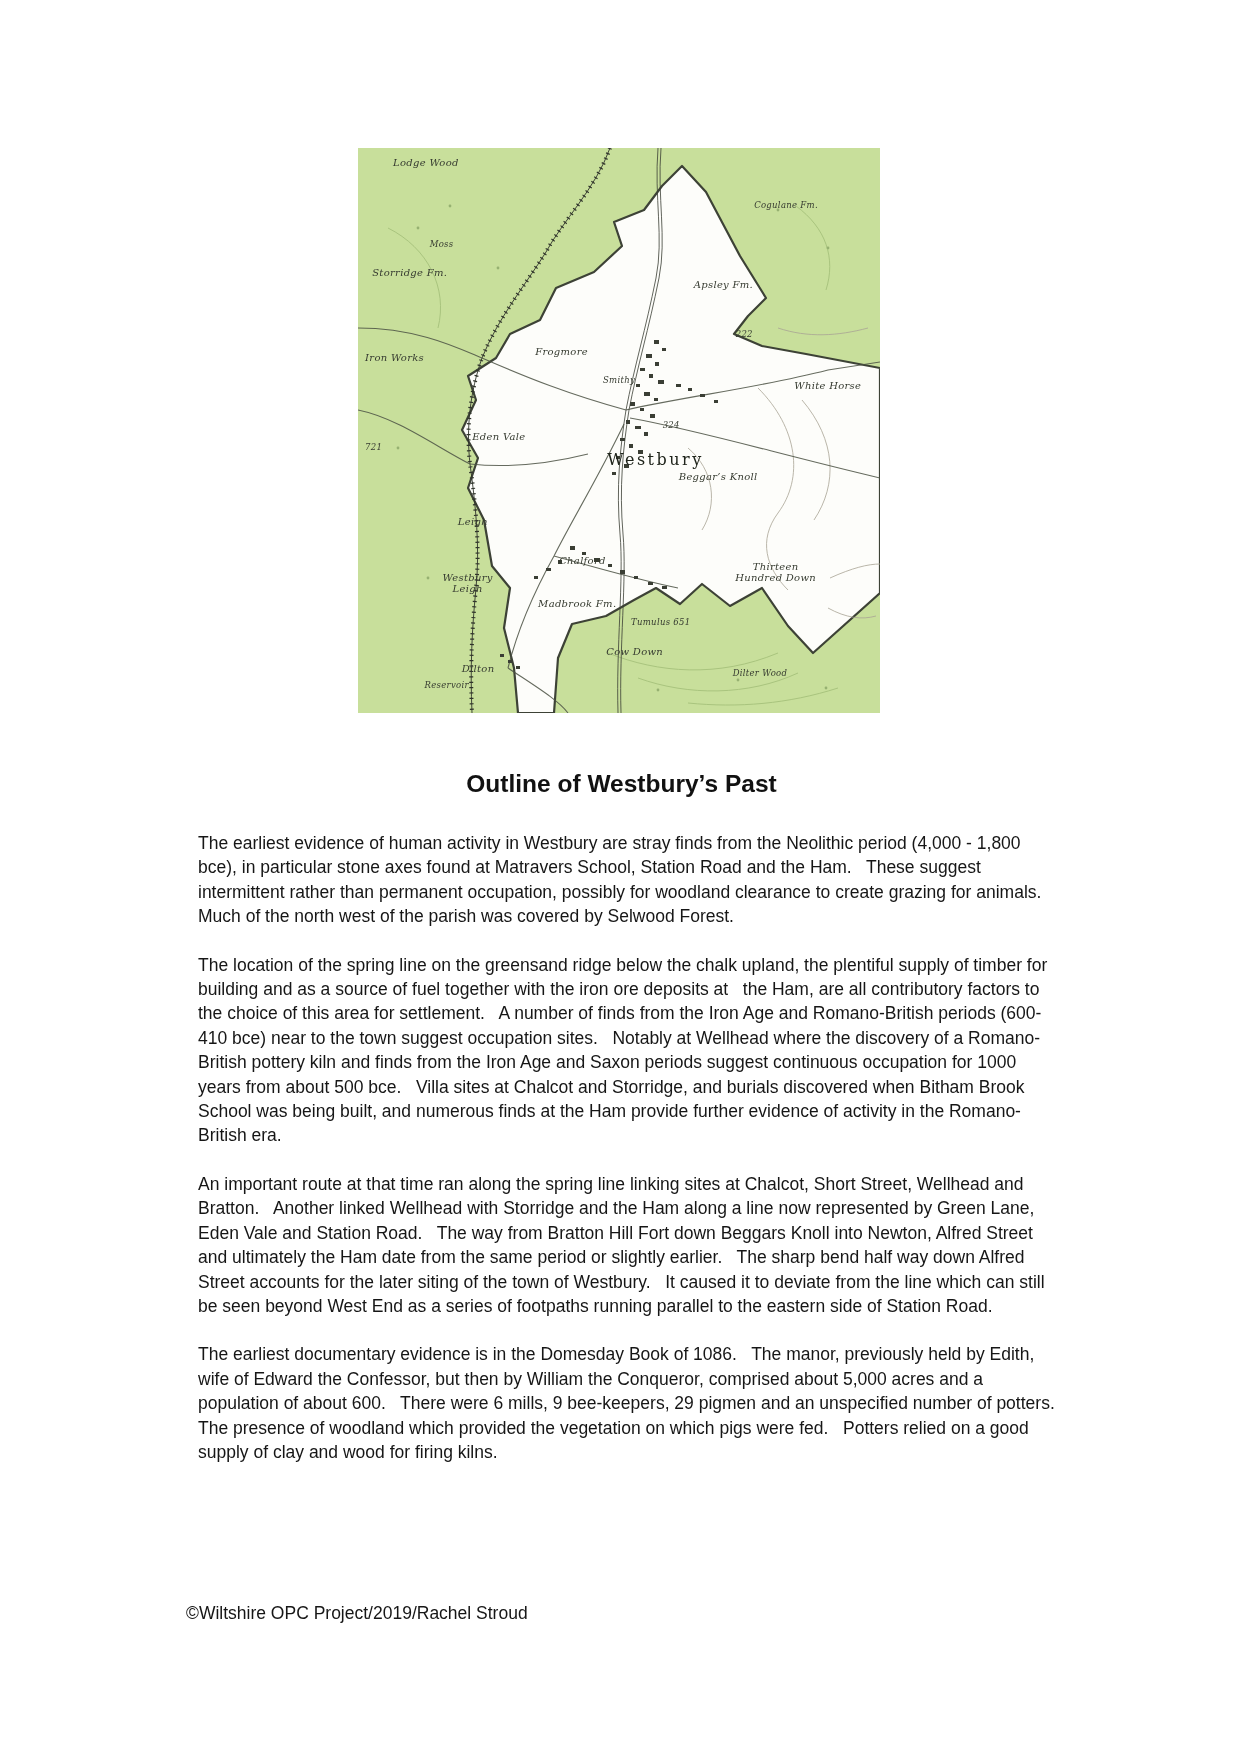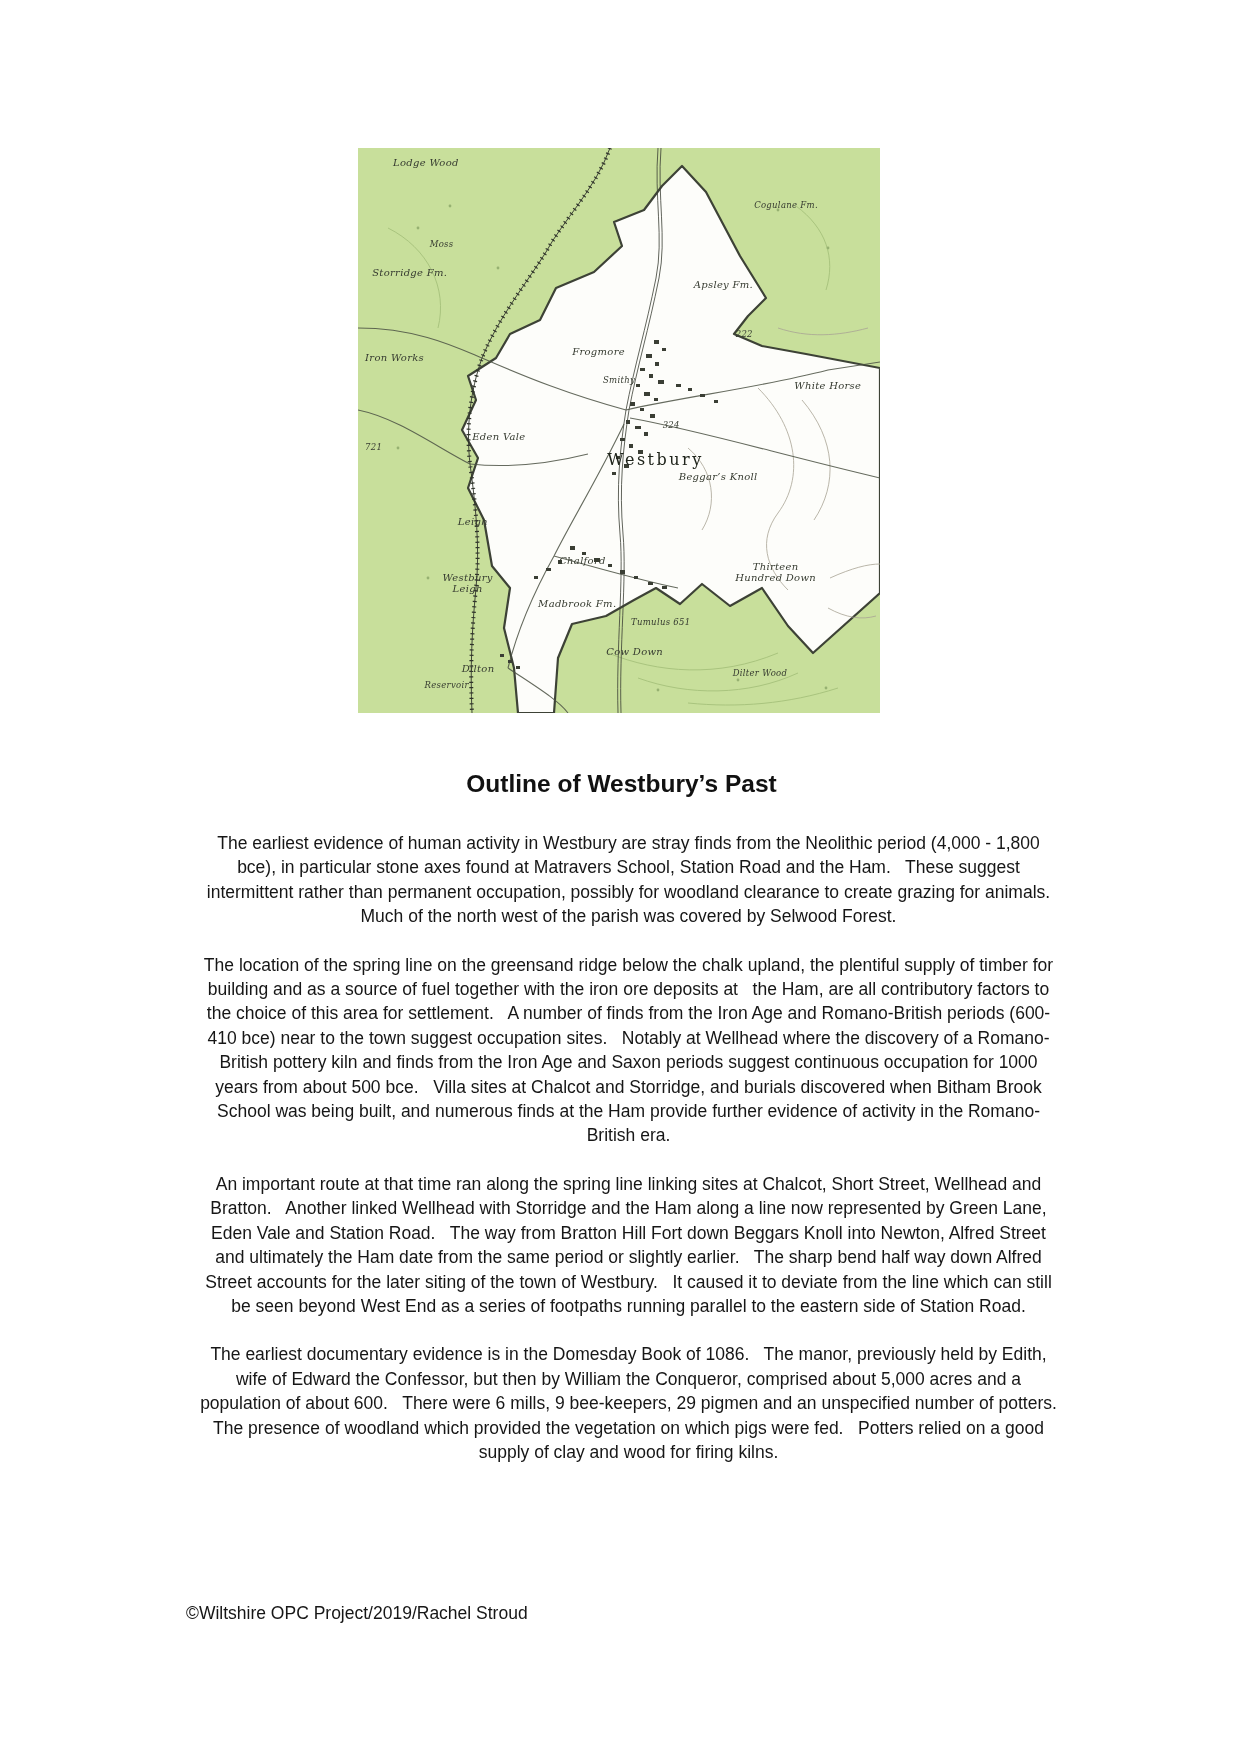--- a/index.html
+++ b/index.html
@@ -28,21 +28,21 @@
   
   .doc-title{
     position:absolute;left:185px;top:770px;width:873px;margin:0;
     text-align:center;font-size:24.5px;font-weight:bold;color:#111;
     font-family:"Liberation Sans",sans-serif;
   }
   .body-text{
     position:absolute;left:186px;top:831px;width:873px;
     font-size:17.5px;line-height:24.4px;color:#161616;
   }
-  .body-text p{margin:0 0 24px 12px;white-space:pre-wrap;text-align:center;}
+  .body-text p{margin:0 0 24px 12px;white-space:pre-wrap;}
   .doc-footer{
     position:absolute;left:186px;top:1603px;font-size:17.5px;color:#161616;
   }
 </style>
 </head>
 <body>
 
 <div class="page">
 
   <div class="map-figure">
@@ -154,21 +154,21 @@
         <rect x="158" y="518" width="4" height="3"></rect>
       </g>
     </svg>
     <div class="map-labels" id="map-labels">
         <span class="map-label" style="left: 13%; top: 2.5%;">Lodge Wood</span>
         <span class="map-label sm" style="left: 82%; top: 3%; margin-top: 40px;">Cogulane Fm.</span>
         <span class="map-label sm" style="left: 16%; top: 17%;">Moss</span>
         <span class="map-label" style="left: 8%; top: 22%; margin-left: 10px;">Storridge Fm.</span>
         <span class="map-label" style="left: 70%; top: 24%;">Apsley Fm.</span>
         <span class="map-label sm" style="left: 74%; top: 33%;">222</span>
-        <span class="map-label" style="left: 39%; top: 36%; margin-left: 37px;">Frogmore</span>
+        <span class="map-label" style="left: 39%; top: 36%;">Frogmore</span>
         <span class="map-label" style="left: 7%; top: 37%;">Iron Works</span>
         <span class="map-label sm" style="left: 50%; top: 41%;">Smithy</span>
         <span class="map-label" style="left: 90%; top: 42%;">White Horse</span>
         <span class="map-label sm" style="left: 60%; top: 49%;">324</span>
         <span class="map-label wrap" style="left: 27%; top: 51%;">Eden Vale</span>
         <span class="map-label sm" style="left: 3%; top: 53%;">721</span>
         <span class="map-label big" style="left: 57%; top: 55%;">Westbury</span>
         <span class="map-label" style="left: 69%; top: 58%;">Beggar’s Knoll</span>
         <span class="map-label" style="left: 22%; top: 66%;">Leigh</span>
         <span class="map-label" style="left: 43%; top: 73%;">Chalford</span>

